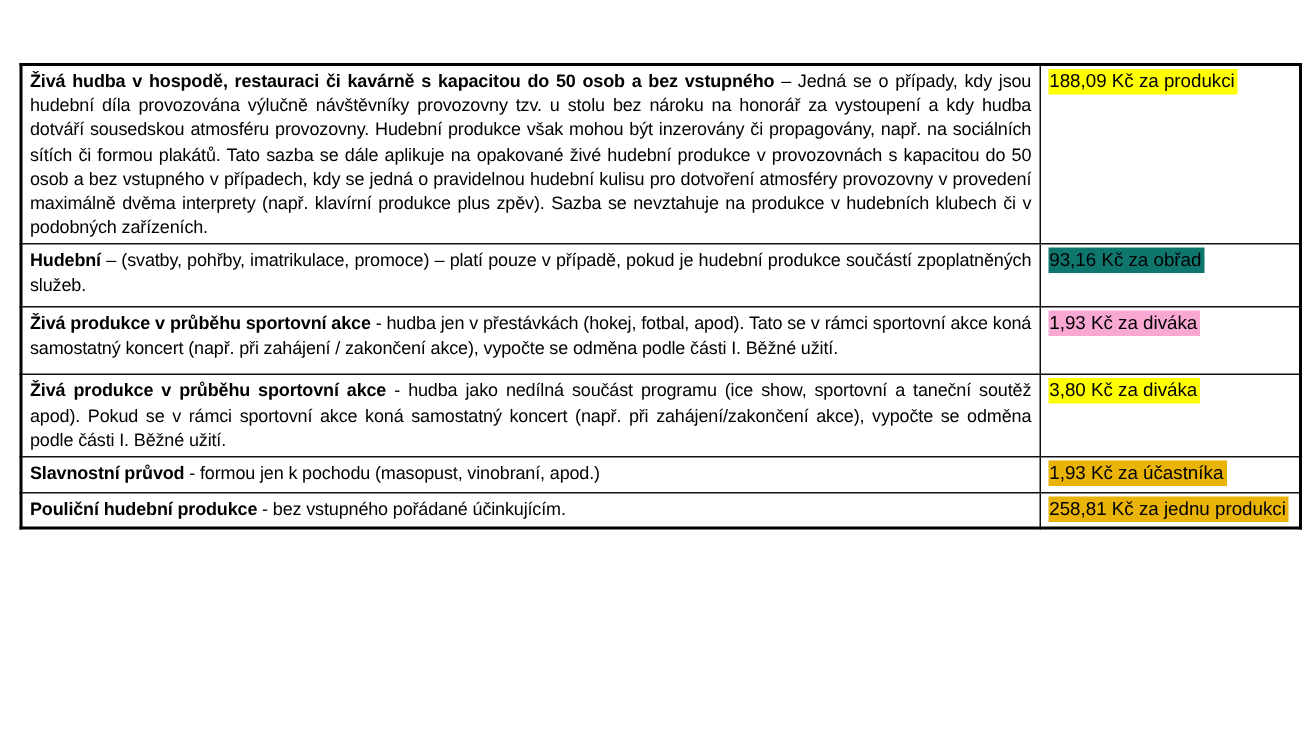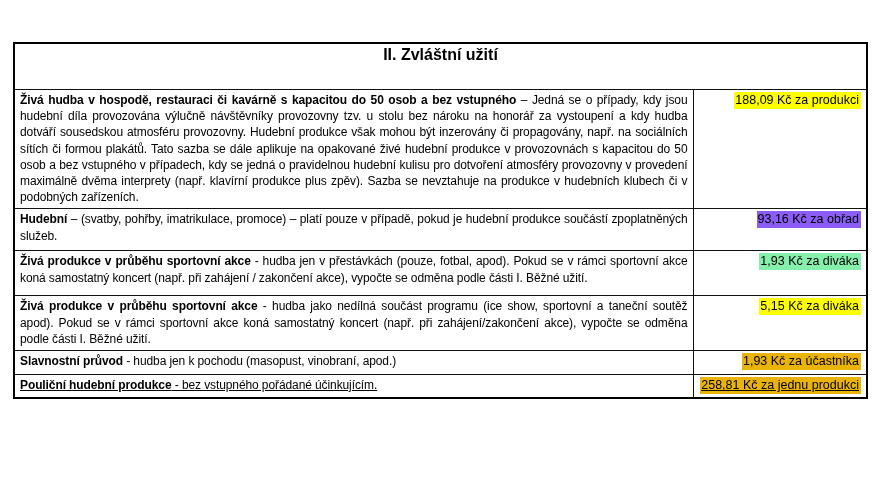--- a/index.html
+++ b/index.html
@@ -47,88 +47,85 @@
     letter-spacing: -0.1px;
   }
   td.desc .lead {
     font-weight: bold;
   }
   td.price-cell {
     vertical-align: middle;
     font-size: 12.5px;
     line-height: 16px;
     padding: 2px 4px;
-    text-align: right;
+    text-align: left;
     white-space: nowrap;
   }
   .price-highlight {
     display: inline;
     padding: 1px 2px 2px 1px;
   }
   tr.r1 { height: 115px; margin-left: 32px; }
   tr.r2 { height: 42px; }
   tr.r3 { height: 45px; }
   tr.r4 { height: 55px; margin-left: 15px; }
   tr.r5 { height: 24px; }
   tr.r6 { height: 22px; }
-  tr.r7 { height: 19px; text-decoration: underline; }
+  tr.r7 { height: 19px; }
 </style>
 </head>
 <body>
 
 <div class="page">
   <table class="tariff">
     <colgroup>
       <col style="width: 679px;">
       <col style="width: 174px;">
     </colgroup>
     <tbody>
-        <tr>
-      <th class="title-cell" colspan="2">II. Zvláštní užití</th>
-    </tr>
 
     <tr class="r1">
       <td class="desc">
         <span class="lead">Živá hudba v hospodě, restauraci či kavárně s kapacitou do 50 osob a bez vstupného</span><span> – Jedná se o případy, kdy jsou hudební díla provozována výlučně návštěvníky provozovny tzv. u stolu bez nároku na honorář za vystoupení a kdy hudba dotváří sousedskou atmosféru provozovny. Hudební produkce však mohou být inzerovány či propagovány, např. na sociálních sítích či formou plakátů. Tato sazba se dále aplikuje na opakované živé hudební produkce v provozovnách s kapacitou do 50 osob a bez vstupného v případech, kdy se jedná o pravidelnou hudební kulisu pro dotvoření atmosféry provozovny v provedení maximálně dvěma interprety (např. klavírní produkce plus zpěv). Sazba se nevztahuje na produkce v hudebních klubech či v podobných zařízeních.</span>
       </td>
       <td class="price-cell">
         <span class="price-highlight" style="background-color: rgb(255, 255, 0);">188,09 Kč za produkci</span>
       </td>
     </tr>
 
     <tr class="r2">
       <td class="desc">
         <span class="lead">Hudební</span><span> – (svatby, pohřby, imatrikulace, promoce) – platí pouze v případě, pokud je hudební produkce součástí zpoplatněných služeb.</span>
       </td>
       <td class="price-cell">
-        <span class="price-highlight" style="background-color: #8b5cf6;">93,16 Kč za obřad</span>
+        <span class="price-highlight" style="background-color: #0f766e;">93,16 Kč za obřad</span>
       </td>
     </tr>
 
     <tr class="r3">
       <td class="desc">
-        <span class="lead">Živá produkce v průběhu sportovní akce</span><span>  - hudba jen v přestávkách (pouze, fotbal, apod). Pokud se v rámci sportovní akce koná samostatný koncert (např. při zahájení / zakončení akce), vypočte se odměna podle části I. Běžné užití.</span>
+        <span class="lead">Živá produkce v průběhu sportovní akce</span><span>  - hudba jen v přestávkách (hokej, fotbal, apod). Tato se v rámci sportovní akce koná samostatný koncert (např. při zahájení / zakončení akce), vypočte se odměna podle části I. Běžné užití.</span>
       </td>
       <td class="price-cell">
-        <span class="price-highlight" style="background-color: #86efac; margin-top: 28px;">1,93 Kč za diváka</span>
+        <span class="price-highlight" style="background-color: #f9a8d4; margin-top: 28px;">1,93 Kč za diváka</span>
       </td>
     </tr>
 
     <tr class="r4">
       <td class="desc">
         <span class="lead">Živá produkce v průběhu sportovní akce</span><span>  - hudba jako nedílná součást programu (ice show, sportovní a taneční soutěž apod). Pokud se v rámci sportovní akce koná samostatný koncert (např. při zahájení/zakončení akce), vypočte se odměna podle části I. Běžné užití.</span>
       </td>
       <td class="price-cell">
-        <span class="price-highlight" style="background-color: rgb(255, 255, 0);">5,15 Kč za diváka</span>
+        <span class="price-highlight" style="background-color: rgb(255, 255, 0);">3,80 Kč za diváka</span>
       </td>
     </tr>
 
     <tr class="r5">
       <td class="desc">
-        <span class="lead">Slavnostní průvod</span><span>  - hudba jen k pochodu (masopust, vinobraní, apod.)</span>
+        <span class="lead">Slavnostní průvod</span><span>  - formou jen k pochodu (masopust, vinobraní, apod.)</span>
       </td>
       <td class="price-cell">
         <span class="price-highlight" style="background-color: #eab308;">1,93 Kč za účastníka</span>
       </td>
     </tr>
 
 
     <tr class="r7">
       <td class="desc">
         <span class="lead">Pouliční hudební produkce</span><span> - bez vstupného pořádané účinkujícím.</span>

